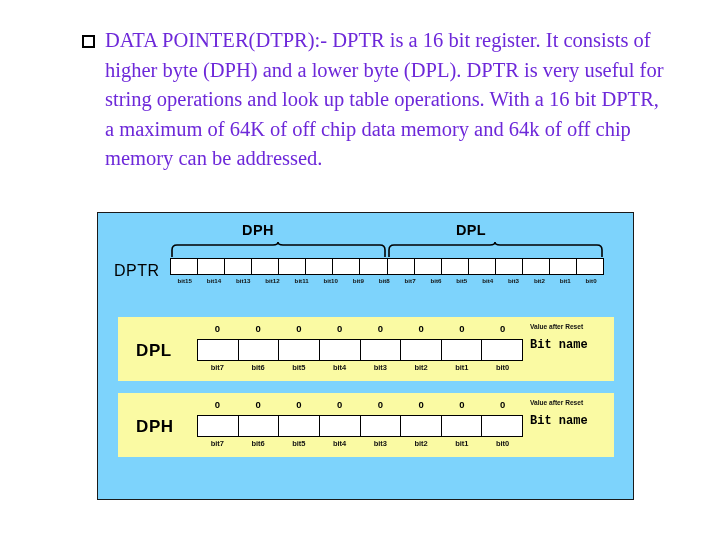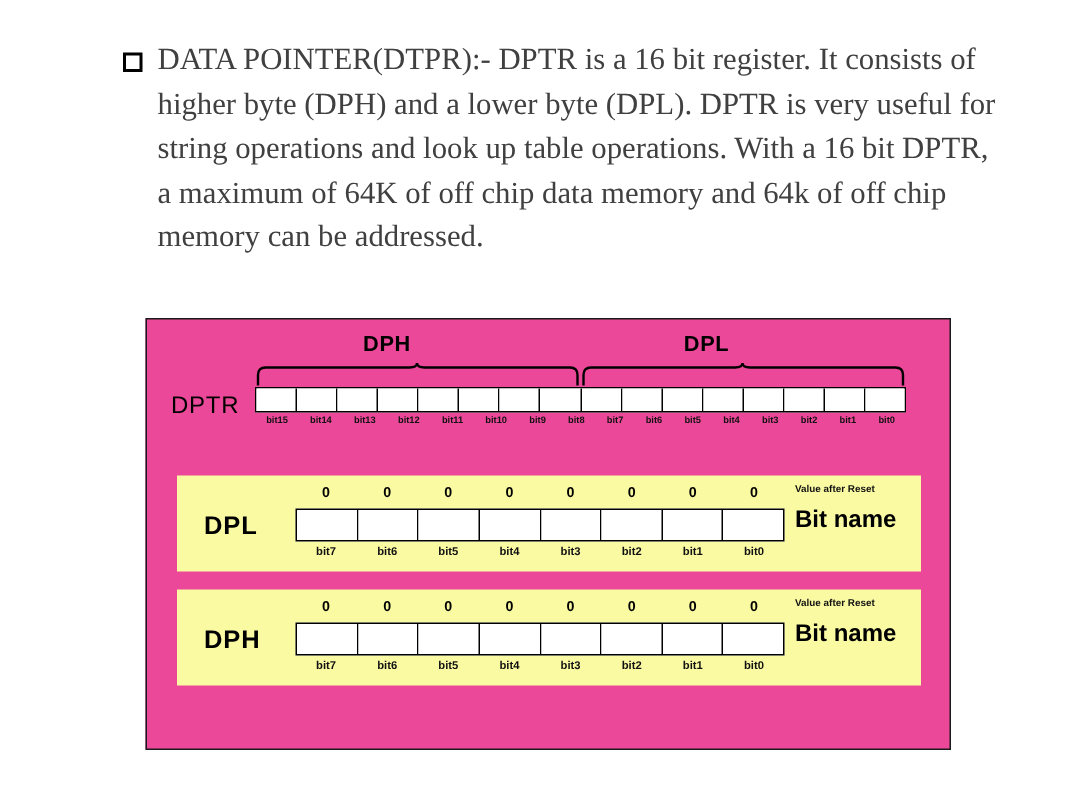--- a/index.html
+++ b/index.html
@@ -31,33 +31,33 @@
     border: 2px solid #000000;
     margin-top: 9px;
     margin-right: 10px;
     box-sizing: border-box;
   }
   .bullet-text {
     flex: 1 1 auto;
     font-family: "Liberation Serif", serif;
     font-size: 20.5px;
     line-height: 29.5px;
-    color: #404040;
+    color: #6d28d9;
     text-align: left;
   }
 
   
   .diagram-frame {
     position: absolute;
     left: 97px;
     top: 212px;
     width: 537px;
     height: 288px;
     border: 1.5px solid #1a1a1a;
-    background: #ec4899;
+    background: #7dd3fc;
     box-sizing: border-box;
     font-family: "Liberation Sans", sans-serif;
   }
 
   
   .dptr-section {
     position: absolute;
     left: 0;
     top: 0;
     width: 537px;
@@ -214,22 +214,22 @@
   .side-reset {
     font-family: "Liberation Sans", sans-serif;
     font-size: 6.6px;
     font-weight: bold;
     color: #111111;
     line-height: 11px;
     white-space: nowrap;
   }
   .side-bitname {
     margin-top: 6px;
-    font-family: Liberation Sans, sans-serif;
-    font-size: 16px;
+    font-family: Liberation Mono, monospace;
+    font-size: 12px;
     font-weight: bold;
     color: #000000;
     white-space: nowrap;
   }
 </style>
 </head>
 <body>
 
 <div class="bullet-block">
   <div class="bullet-glyph"></div>

